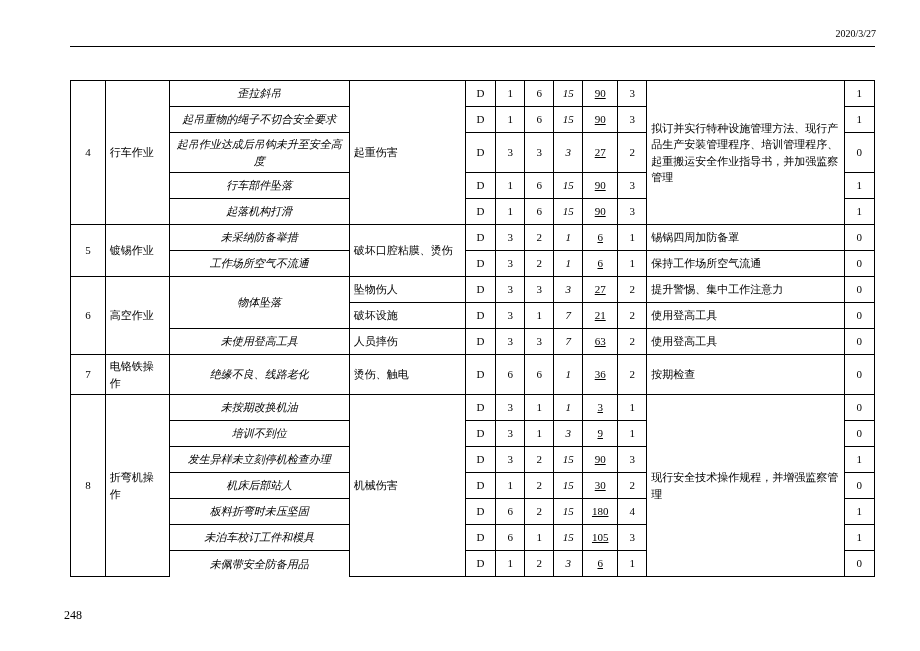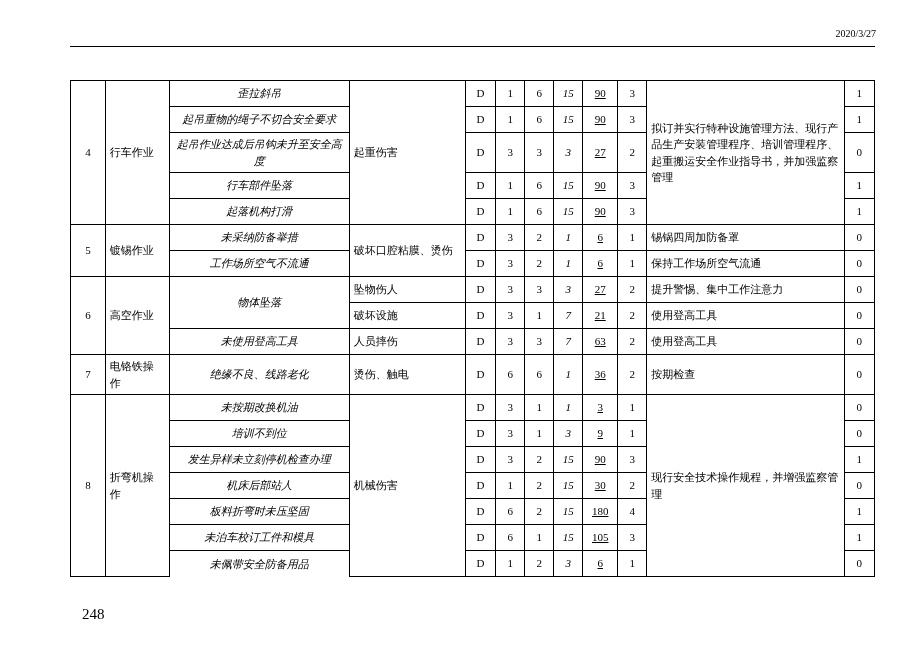--- a/index.html
+++ b/index.html
@@ -53,22 +53,22 @@
     .col-n1 { width: 25px; text-align: center; }
     .col-n2 { width: 25px; text-align: center; }
     .col-n3 { width: 25px; text-align: center; font-style: italic; }
     .col-n4 { width: 30px; text-align: center; text-decoration: underline; }
     .col-n5 { width: 25px; text-align: center; }
     .col-measure { width: 170px; text-align: left; }
     .col-last { width: 26px; text-align: center; }
     .page-footer {
       position: absolute;
       bottom: 28px;
-      left: 82px;
-      font-size: 15px;
+      left: 64px;
+      font-size: 12px;
     }
   </style>
 </head>
 <body>
 
 <div class="page-header">2020/3/27</div>
 <div class="header-line"></div>
 
 <div class="table-container">
   <table>

